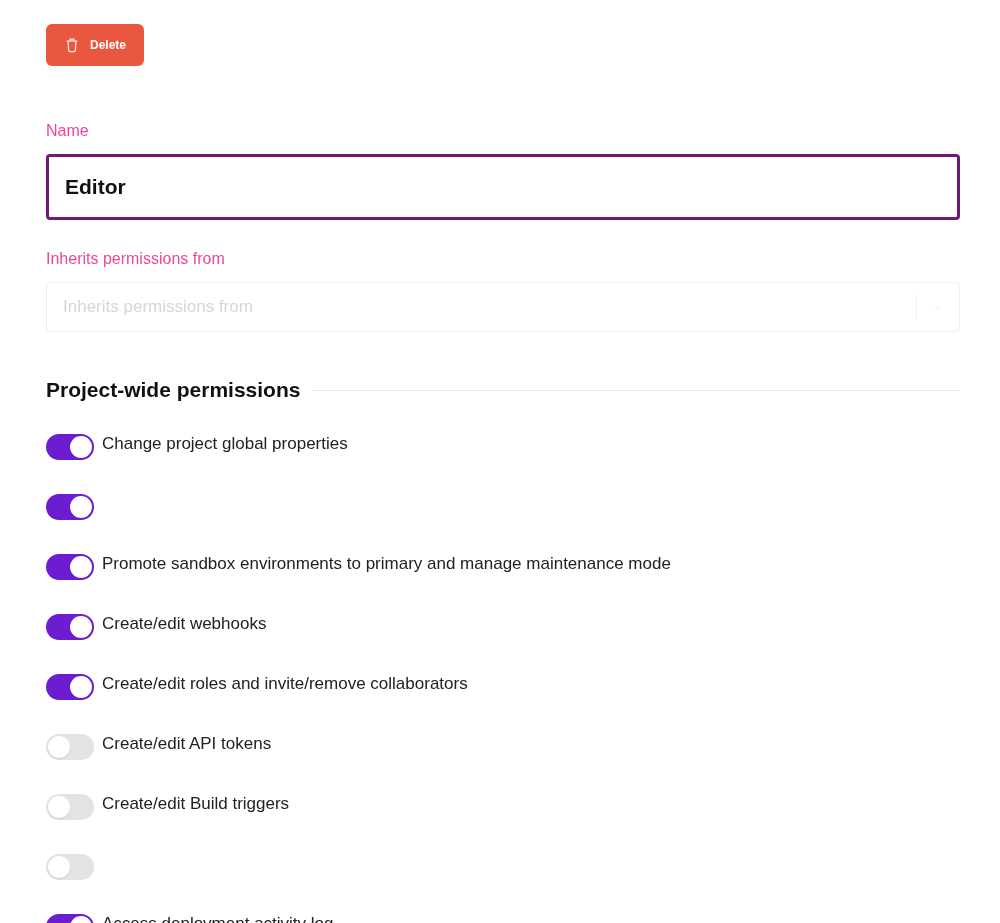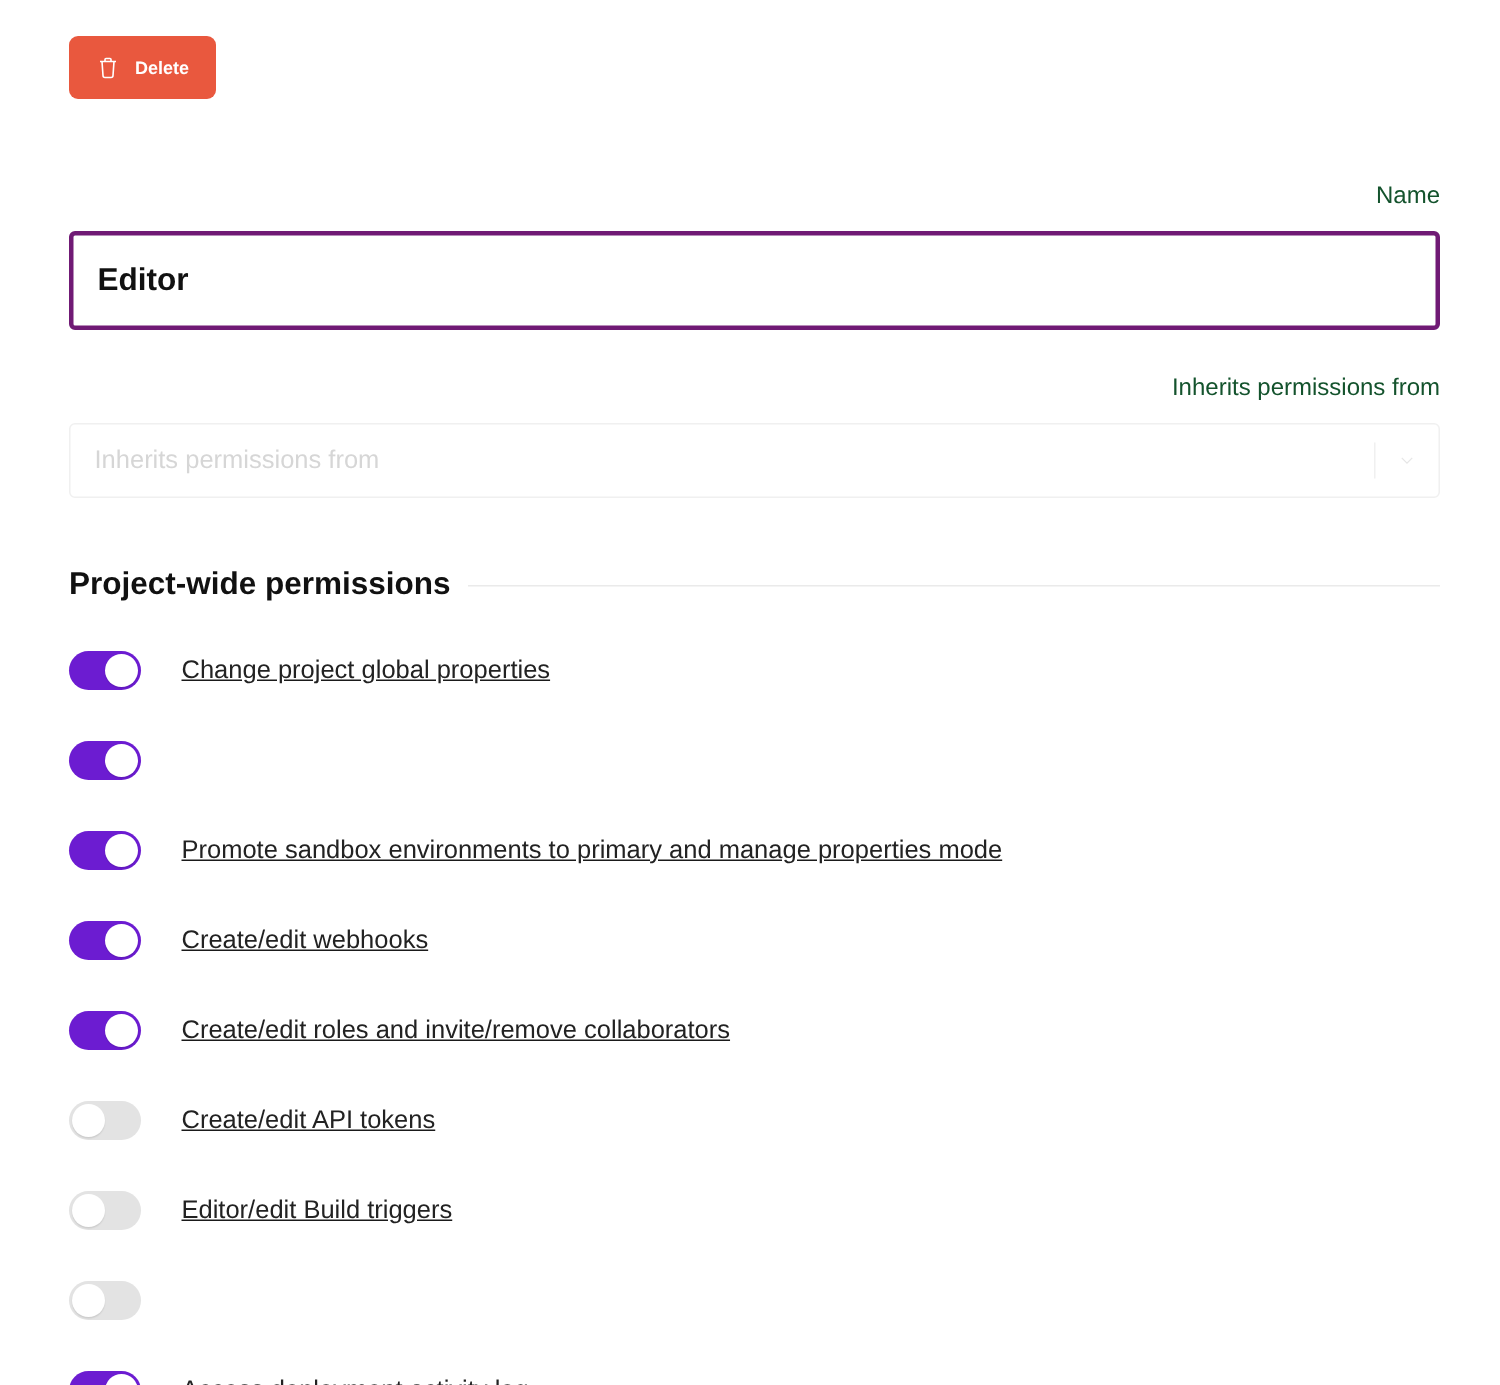--- a/index.html
+++ b/index.html
@@ -44,24 +44,23 @@
       height: 18px;
       stroke: #ffffff;
       fill: none;
       stroke-width: 1.6;
     }
     .field-group {
       margin-bottom: 30px;
     }
     .field-label {
       font-size: 16px;
-      color: #14532d;
+      color: #ec4899;
       margin-bottom: 14px;
       display: block;
-      text-align: right;
     }
     .text-input {
       width: 100%;
       border: 3px solid #701a75;
       border-radius: 4px;
       padding: 18px 16px;
       font-size: 21px;
       font-weight: 800;
       color: #111;
       background: #fff;
@@ -121,23 +120,21 @@
       background: #eaeaea;
     }
     .perm-list {
       display: flex;
       flex-direction: column;
       gap: 34px;
       margin-top: 10px;
     }
     .perm-item {
       display: flex;
-      align-items: center;
-      gap: 27px;
-      text-decoration: underline;
+      gap: 8px;
     }
     .perm-label {
       font-size: 17px;
       color: #222;
     }
     .toggle {
       position: relative;
       width: 48px;
       height: 26px;
       border-radius: 13px;
@@ -207,21 +204,21 @@
     </div>
     <div class="perm-item">
       <div class="toggle on">
         <div class="knob"></div>
       </div>
     </div>
     <div class="perm-item">
       <div class="toggle on">
         <div class="knob"></div>
       </div>
-      <div class="perm-label">Promote sandbox environments to primary and manage properties mode</div>
+      <div class="perm-label">Promote sandbox environments to primary and manage maintenance mode</div>
     </div>
     <div class="perm-item">
       <div class="toggle on">
         <div class="knob"></div>
       </div>
       <div class="perm-label">Create/edit webhooks</div>
     </div>
     <div class="perm-item">
       <div class="toggle on">
         <div class="knob"></div>
@@ -231,21 +228,21 @@
     <div class="perm-item">
       <div class="toggle">
         <div class="knob"></div>
       </div>
       <div class="perm-label">Create/edit API tokens</div>
     </div>
     <div class="perm-item">
       <div class="toggle">
         <div class="knob"></div>
       </div>
-      <div class="perm-label">Editor/edit Build triggers</div>
+      <div class="perm-label">Create/edit Build triggers</div>
     </div>
     <div class="perm-item">
       <div class="toggle">
         <div class="knob"></div>
       </div>
     </div>
     <div class="perm-item">
       <div class="toggle on">
         <div class="knob"></div>
       </div>

